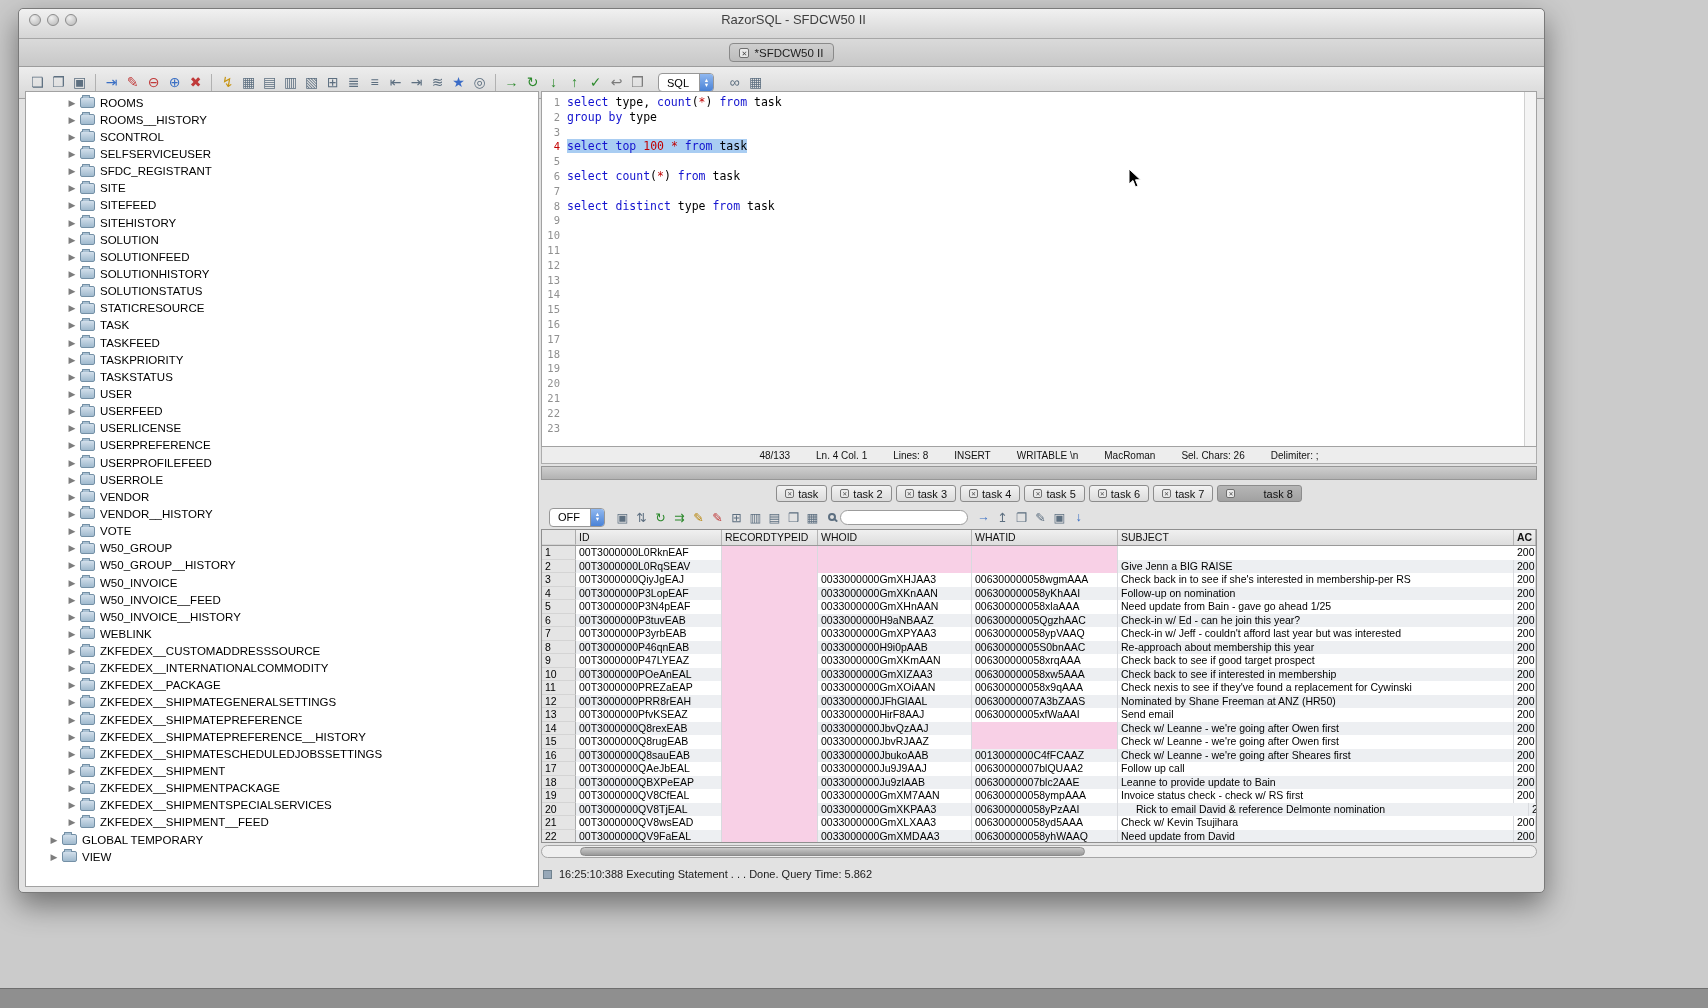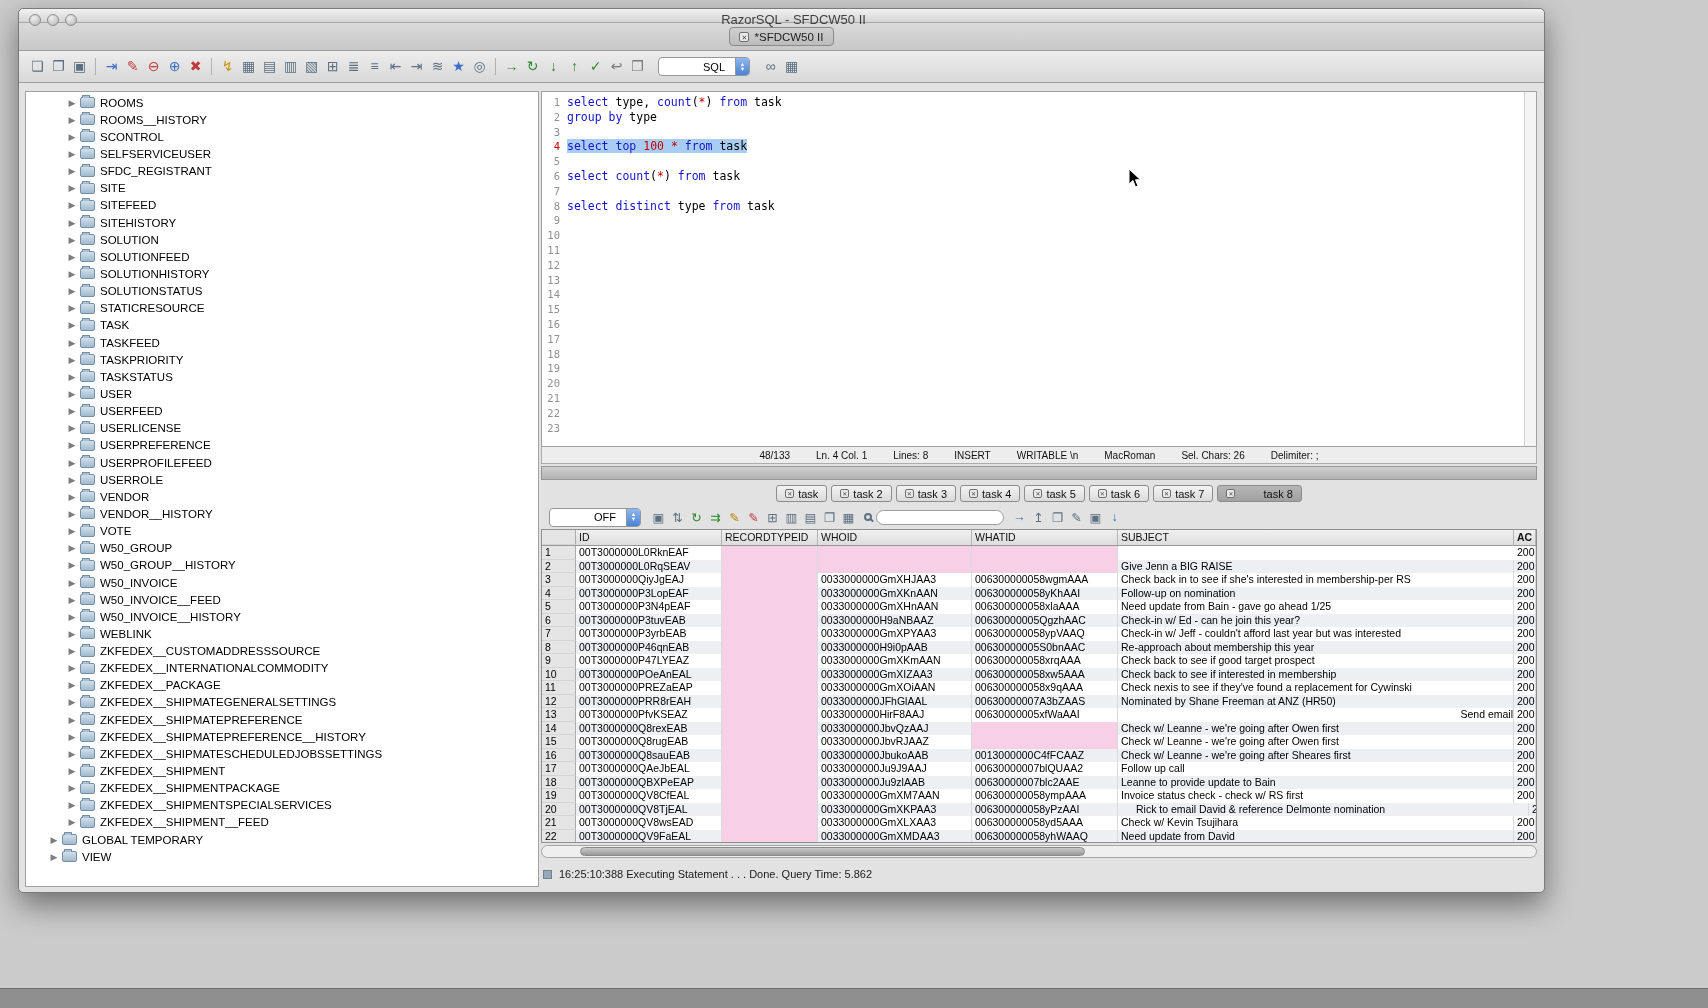--- a/index.html
+++ b/index.html
@@ -3,21 +3,21 @@
 <meta charset="utf-8">
 <style>
   html,body{margin:0;padding:0;width:1708px;height:1008px;background:#cbcbcb;overflow:hidden;
     font-family:"Liberation Sans",sans-serif;-webkit-font-smoothing:antialiased;}
   *{box-sizing:border-box;cursor:default;}
 
   .window{position:absolute;left:18px;top:8px;width:1527px;height:885px;background:#e2e2e2;
     border:1px solid #7a7a7a;border-radius:5px;box-shadow:0 12px 30px rgba(0,0,0,.45);}
 
   
-  .titlebar{height:14px;background:linear-gradient(#f1f1f1,#d5d5d5);border-bottom:1px solid #a6a6a6;
+  .titlebar{height:30px;background:linear-gradient(#f1f1f1,#d5d5d5);border-bottom:1px solid #a6a6a6;
     border-radius:5px 5px 0 0;position:relative;padding-left:24px;}
   .tl{position:absolute;top:5px;width:12px;height:12px;border-radius:50%;
     background:radial-gradient(circle at 35% 30%,#efefef,#b5b5b5);border:1px solid #8c8c8c;}
   .tl.c{left:10px}.tl.m{left:28px}.tl.z{left:46px}
   .title{text-align:center;line-height:22px;font-size:13px;color:#3f3f3f;}
 
   
   .tabstrip{height:28px;background:linear-gradient(#dadada,#c8c8c8);border-bottom:1px solid #9c9c9c;
     display:flex;justify-content:center;align-items:center;}
   .wtab{display:flex;align-items:center;height:19px;padding:0 9px;
@@ -26,21 +26,21 @@
   .cb{width:10px;height:10px;border:1px solid #6f6f6f;border-radius:2px;font-size:7px;line-height:9px;
     text-align:center;color:#4c4c4c;margin-right:5px;background:#eaeaea;flex:none;}
 
   
   .toolbar{height:32px;background:linear-gradient(#ededed,#d8d8d8);border-bottom:1px solid #a0a0a0;
     display:flex;align-items:center;padding:0 8px;}
   .ticon{width:21px;text-align:center;font-size:14px;line-height:21px;flex:none;}
   .tsep{width:1px;height:17px;background:#b1b1b1;margin:0 5px;flex:none;}
   .dropdown{display:flex;align-items:center;height:19px;background:#fff;border:1px solid #979797;
     border-radius:4px;margin:0 10px;font-size:11px;flex:none;}
-  .dropdown .lbl{padding:0 10px 0 8px;min-width:34px;margin-left:36px;}
+  .dropdown .lbl{padding:0 10px 0 8px;min-width:34px;}
   .stepper{width:14px;height:17px;background:linear-gradient(#90b8f0,#4a82d6);border-left:1px solid #979797;
     border-radius:0 3px 3px 0;display:flex;flex-direction:column;align-items:center;justify-content:center;
     color:#fff;font-size:5.5px;line-height:5px;}
 
   
   .treepanel{position:absolute;left:6px;top:82px;width:514px;bottom:5px;background:#fff;
     border:1px solid #a2a2a2;overflow:hidden;padding-top:2px;}
   .tree-row{display:flex;align-items:center;height:17.15px;font-size:11.5px;color:#000;}
   .tree-row.lvl1{padding-left:40px;}
   .tree-row.lvl0{padding-left:22px;}
@@ -669,21 +669,21 @@
             <div class="gc" style="flex: 0 0 146px;">00630000007A3bZAAS</div>
             <div class="gc" style="flex: 0 0 396px;">Nominated by Shane Freeman at ANZ (HR50)</div>
             <div class="gc" style="flex: 0 0 22px;">200</div>
           </div>
           <div class="grow">
             <div class="gc rn" style="flex: 0 0 34px;">13</div>
             <div class="gc" style="flex: 0 0 146px;">00T3000000PfvKSEAZ</div>
             <div class="gc nul" style="flex: 0 0 96px;"></div>
             <div class="gc" style="flex: 0 0 154px;">0033000000HirF8AAJ</div>
             <div class="gc" style="flex: 0 0 146px;">00630000005xfWaAAI</div>
-            <div class="gc" style="flex: 0 0 396px; text-align: right;">Send email</div>
+            <div class="gc" style="flex: 0 0 396px;">Send email</div>
             <div class="gc" style="flex: 0 0 22px;">200</div>
           </div>
           <div class="grow alt">
             <div class="gc rn" style="flex: 0 0 34px;">14</div>
             <div class="gc" style="flex: 0 0 146px;">00T3000000Q8rexEAB</div>
             <div class="gc nul" style="flex: 0 0 96px;"></div>
             <div class="gc" style="flex: 0 0 154px;">0033000000JbvQzAAJ</div>
             <div class="gc nul" style="flex: 0 0 146px;"></div>
             <div class="gc" style="flex: 0 0 396px;">Check w/ Leanne - we're going after Owen first</div>
             <div class="gc" style="flex: 0 0 22px;">200</div>

